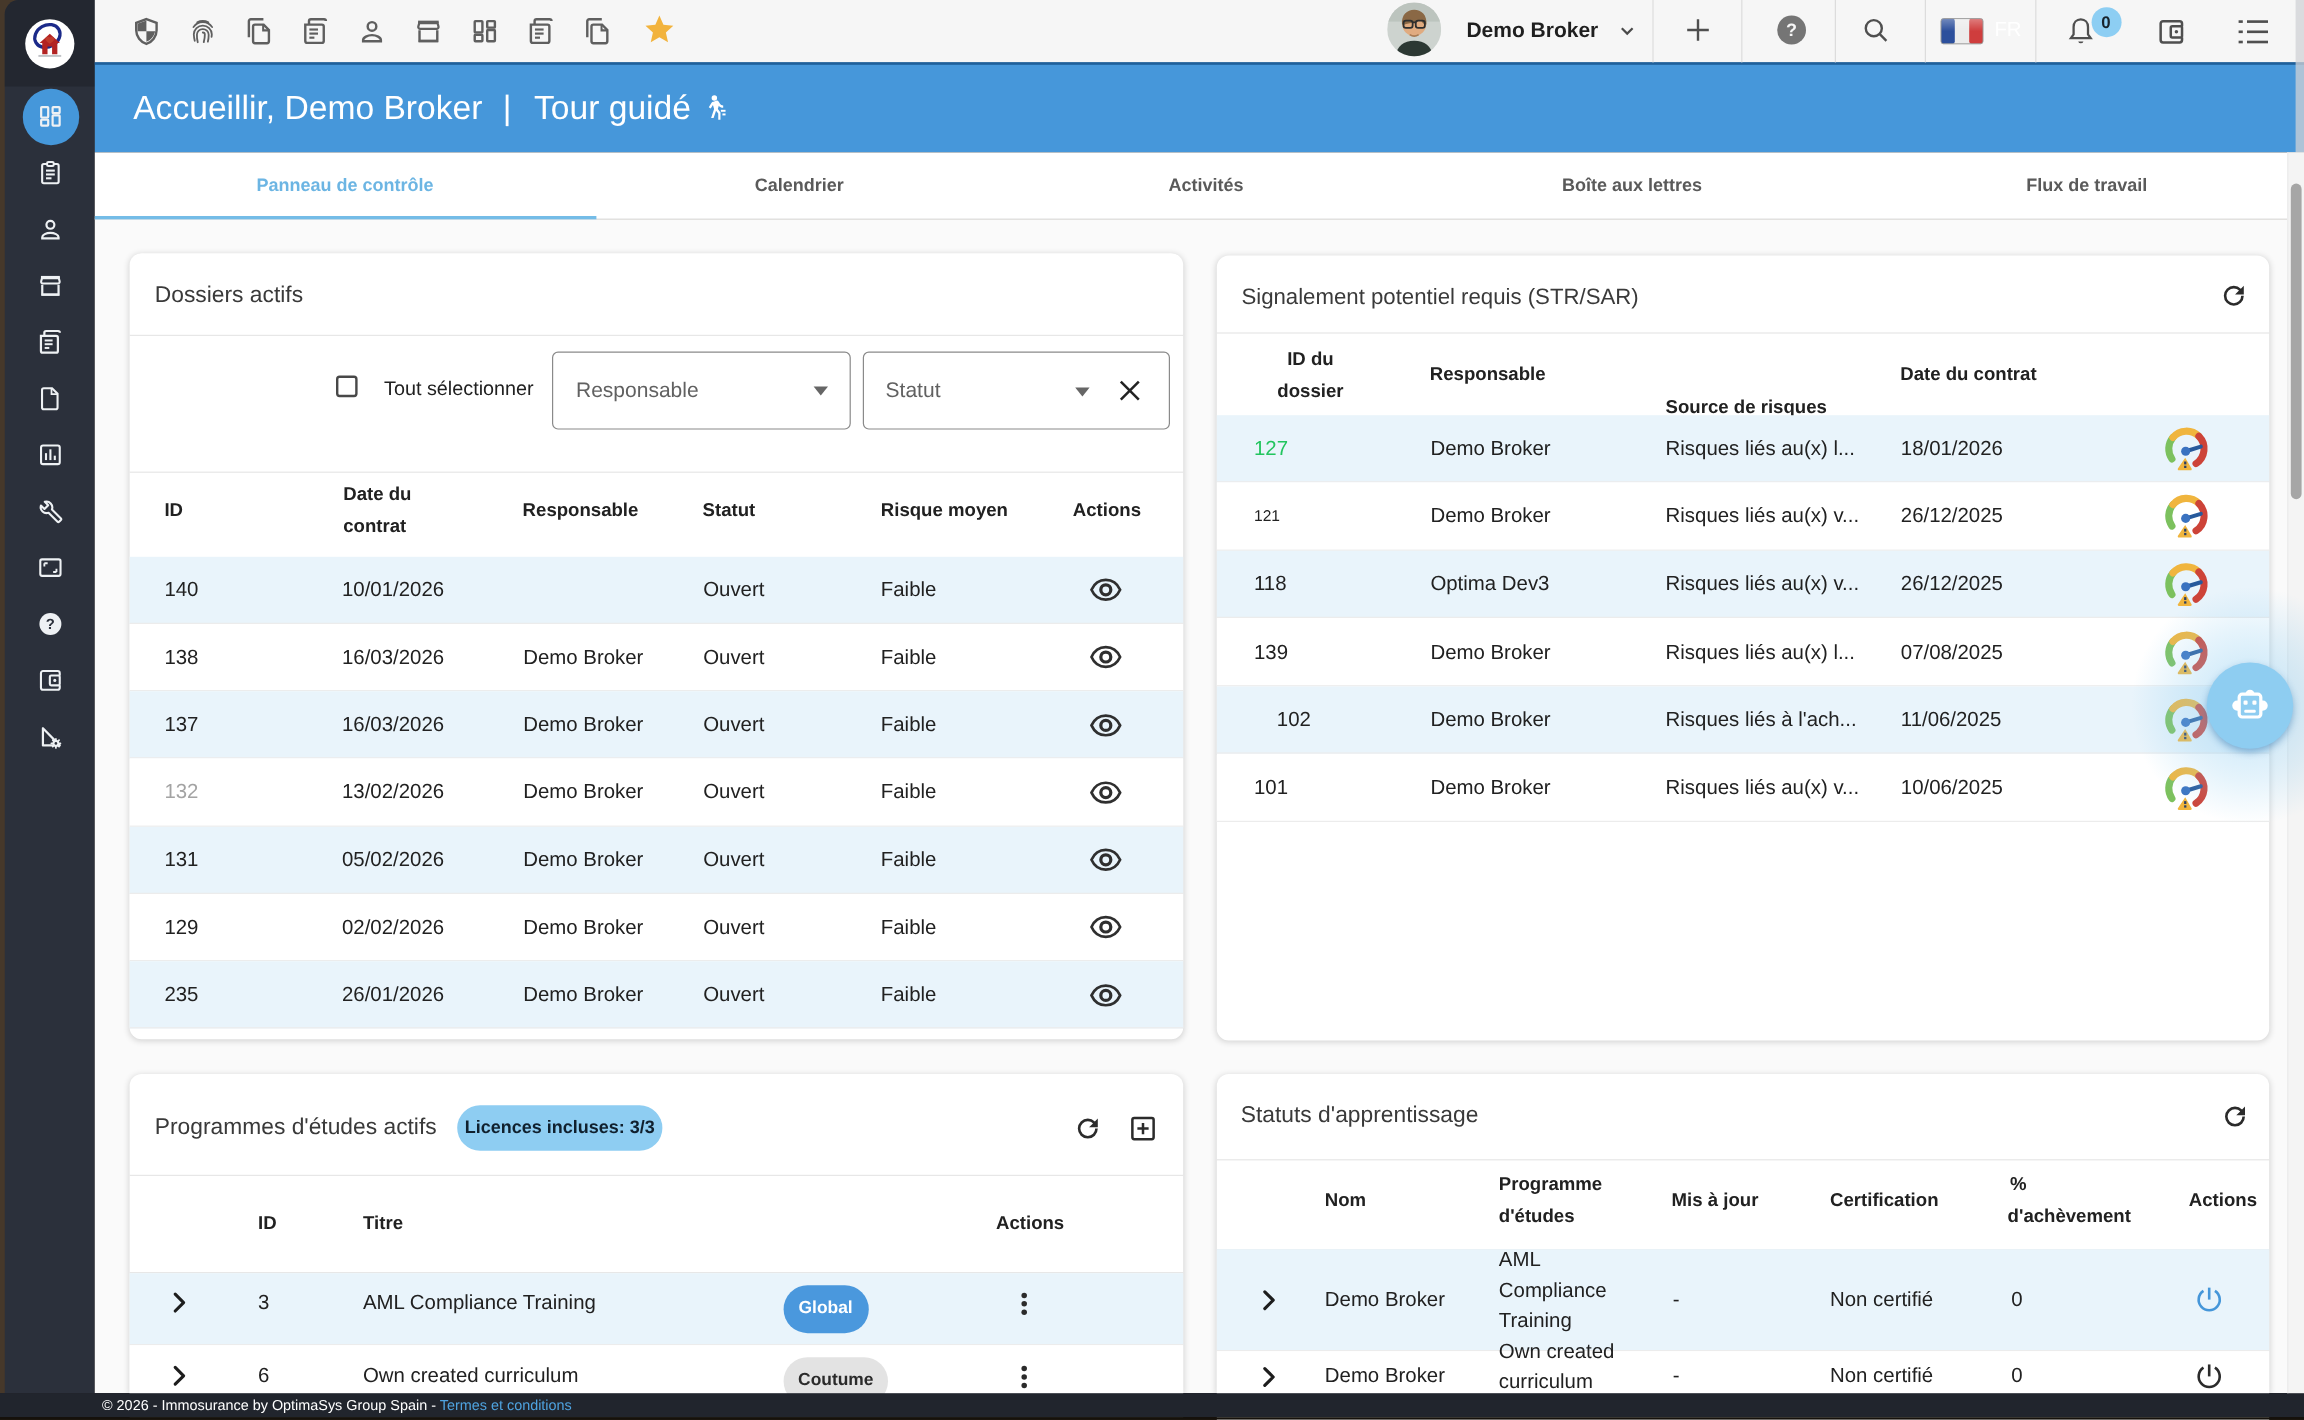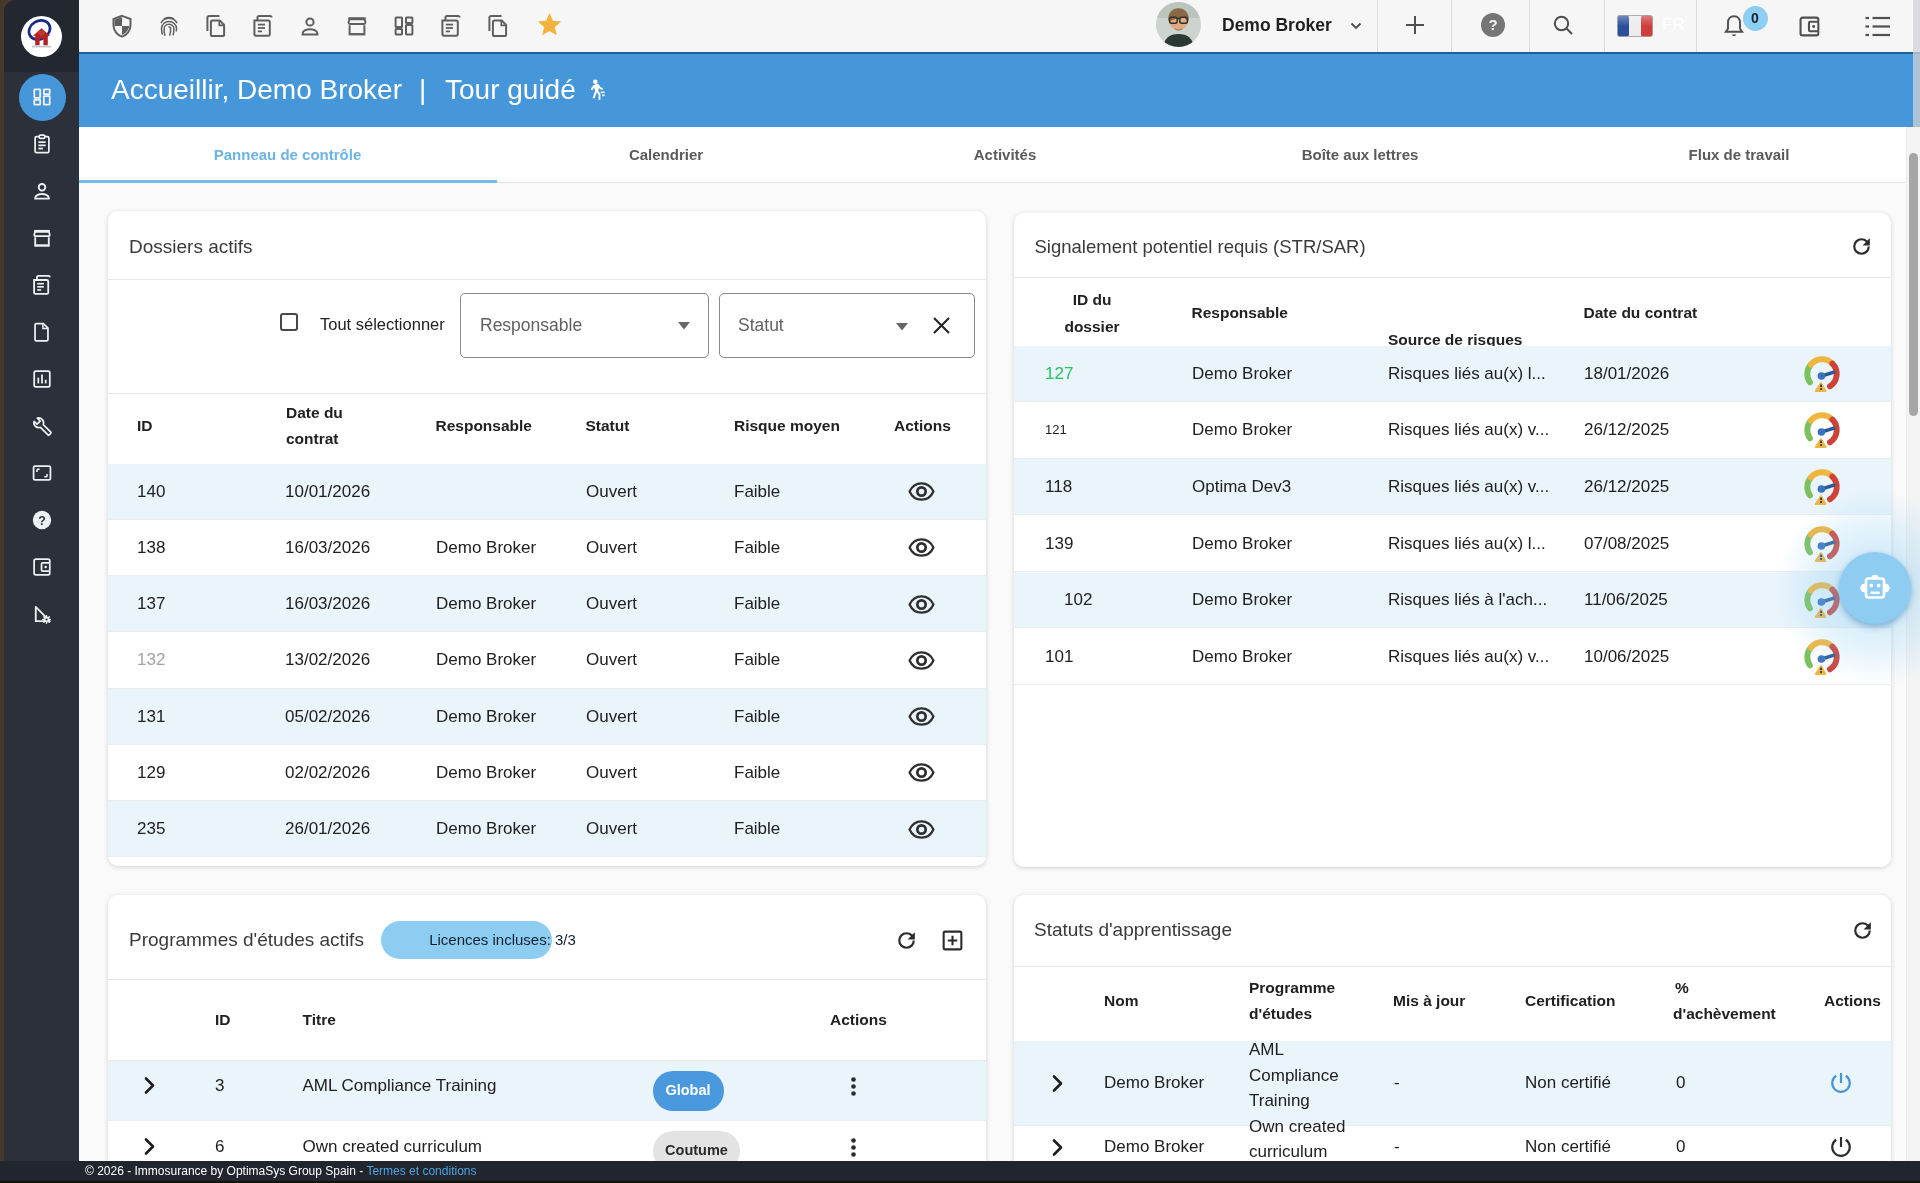--- a/index.html
+++ b/index.html
@@ -489,21 +489,21 @@
 <line x1="18.6" y1="21" x2="31" y2="17.2" stroke="#27599b" stroke-width="3.4" stroke-linecap="round"></line>
 <circle cx="18.4" cy="21" r="3.8" fill="#3a72c0"></circle>
 <path d="M18 26.4 23.3 35.5a0.9 0.9 0 0 1-0.77 1.4H12.7a0.9 0.9 0 0 1-0.77-1.4Z" fill="#f0b53e"></path>
 <rect x="17.1" y="29.6" width="1.9" height="2.4" fill="#2a3f63"></rect>
     <rect x="17.1" y="33.1" width="1.9" height="1.9" fill="#2a3f63"></rect>
   </svg>
 <div class="card" style="left:107.5px;top:895px;width:878px;height:266px;border-radius:10px 10px 0 0;">
 </div>
 <div class="t" style="left:129px;top:929.0px;font-size:19px;font-weight:400;color:#3a3a3a;line-height:22px;">Programmes d'études actifs</div>
 <div class="a" style="left:381px;top:921px;width:171px;height:38px;border-radius:19px;background:#8ecdf2;"></div>
-<div class="t" style="left:466.5px;transform:translateX(-50%);top:931.0px;font-size:15px;font-weight:400;color:#10202e;line-height:18px;margin-left:36px;">Licences incluses: 3/3</div>
+<div class="t" style="left:466.5px;transform:translateX(-50%);top:931.0px;font-size:15px;font-weight:700;color:#10202e;line-height:18px;">Licences incluses: 3/3</div>
 <svg class="a" style="left:894px;top:928px;" width="25" height="25.0" viewBox="0 0 24.0 24.0">
     <path d="M17.65 6.35A7.96 7.96 0 0 0 12 4a8 8 0 1 0 8 8h-2.1A5.9 5.9 0 1 1 12 6.1c1.63 0 3.08.67 4.15 1.72L13 11h7V4l-2.35 2.35Z" fill="#2b2b2b"></path>
   </svg>
 <svg class="a" style="left:940px;top:927.5px;" width="25" height="25" viewBox="0 0 24 24">
     <g fill="none" stroke="#2b2b2b" stroke-width="2">
       <rect x="3.5" y="3.5" width="17" height="17" rx="1.5"></rect>
       <path d="M12 7.5v9M7.5 12h9"></path>
     </g>
   </svg>
 <div class="a" style="left:107.5px;top:979.4px;width:878px;height:1px;background:#e7e7e7;"></div>

